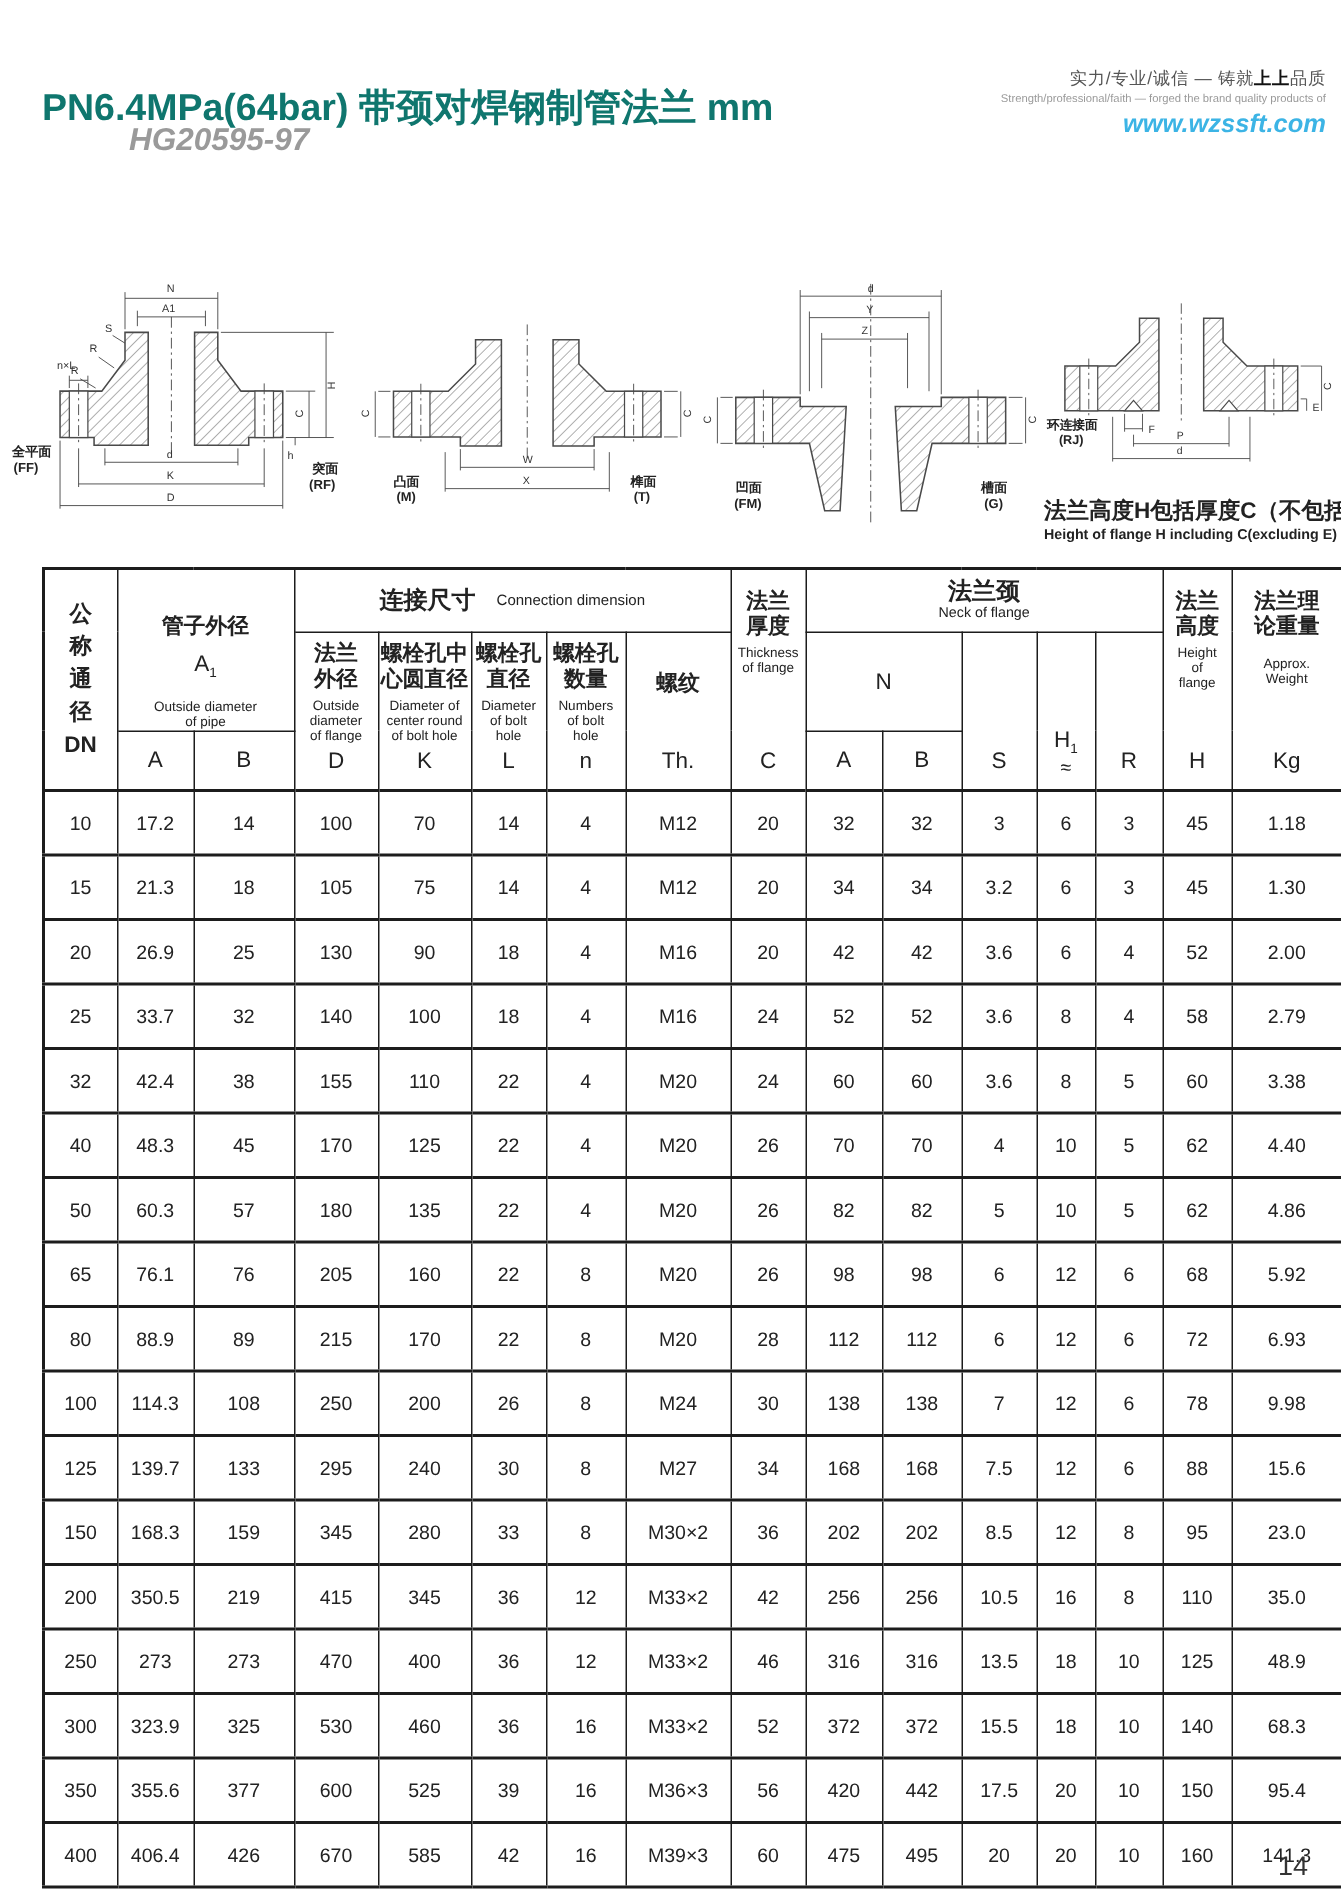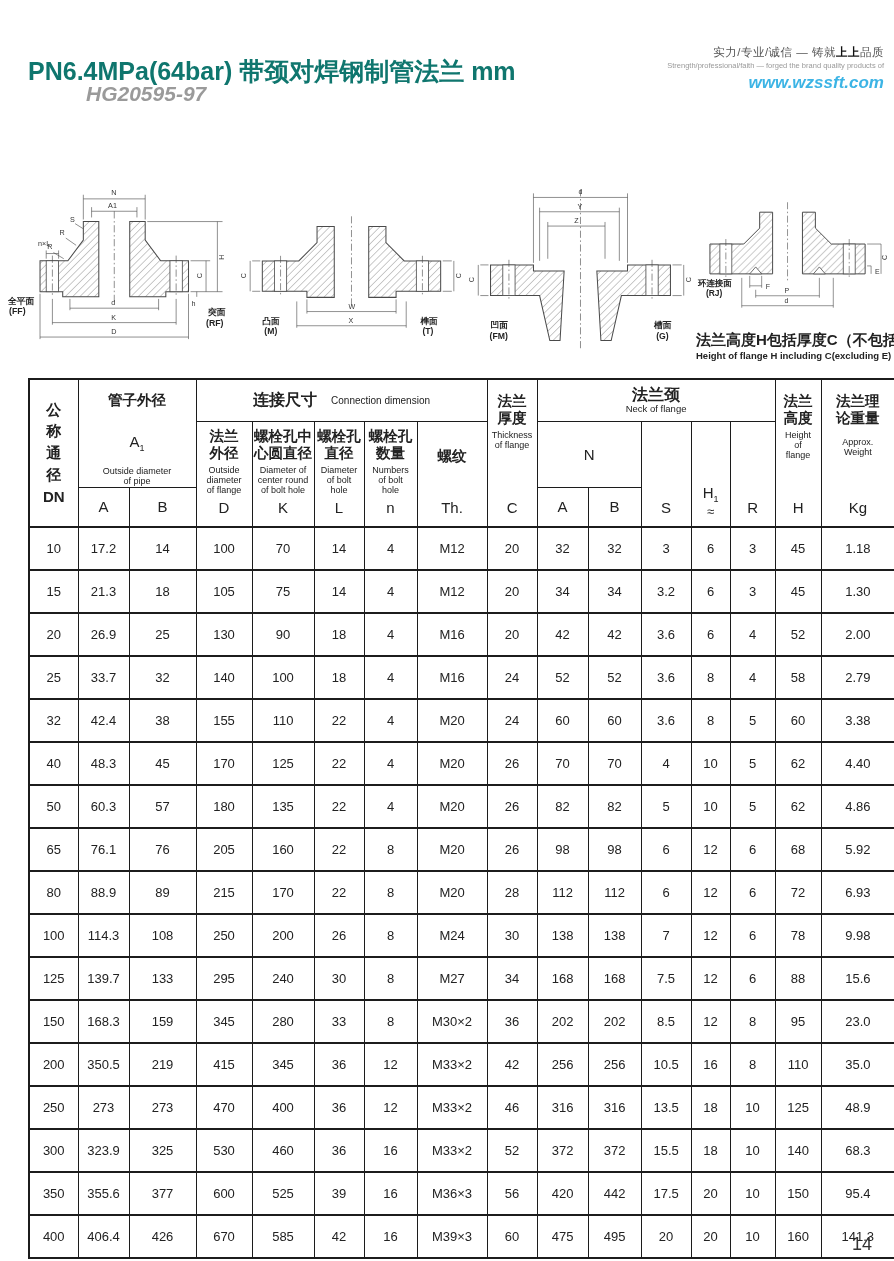--- a/index.html
+++ b/index.html
@@ -282,21 +282,21 @@
       <thead>
         <tr class="h1">
           <th rowspan="3">
             <div class="dncell"><span>公
 称
 通
 径</span><br><span>DN</span></div>
           </th>
           <th colspan="2" rowspan="2">
             <div class="stack h12" style="justify-content:flex-start">
-              <div class="zh" style="padding-top:12px">管子外径</div>
+              <div class="zh" style="padding-top:30px">管子外径</div>
               <div class="letter"><span>A</span><sub class="sm">1</sub></div>
               <div class="en">Outside diameter
 of pipe</div>
             </div>
           </th>
           <th colspan="5">
             <div class="bandline">
               <span class="band-zh">连接尺寸</span>
               <span class="band-en">Connection dimension</span>
             </div>

